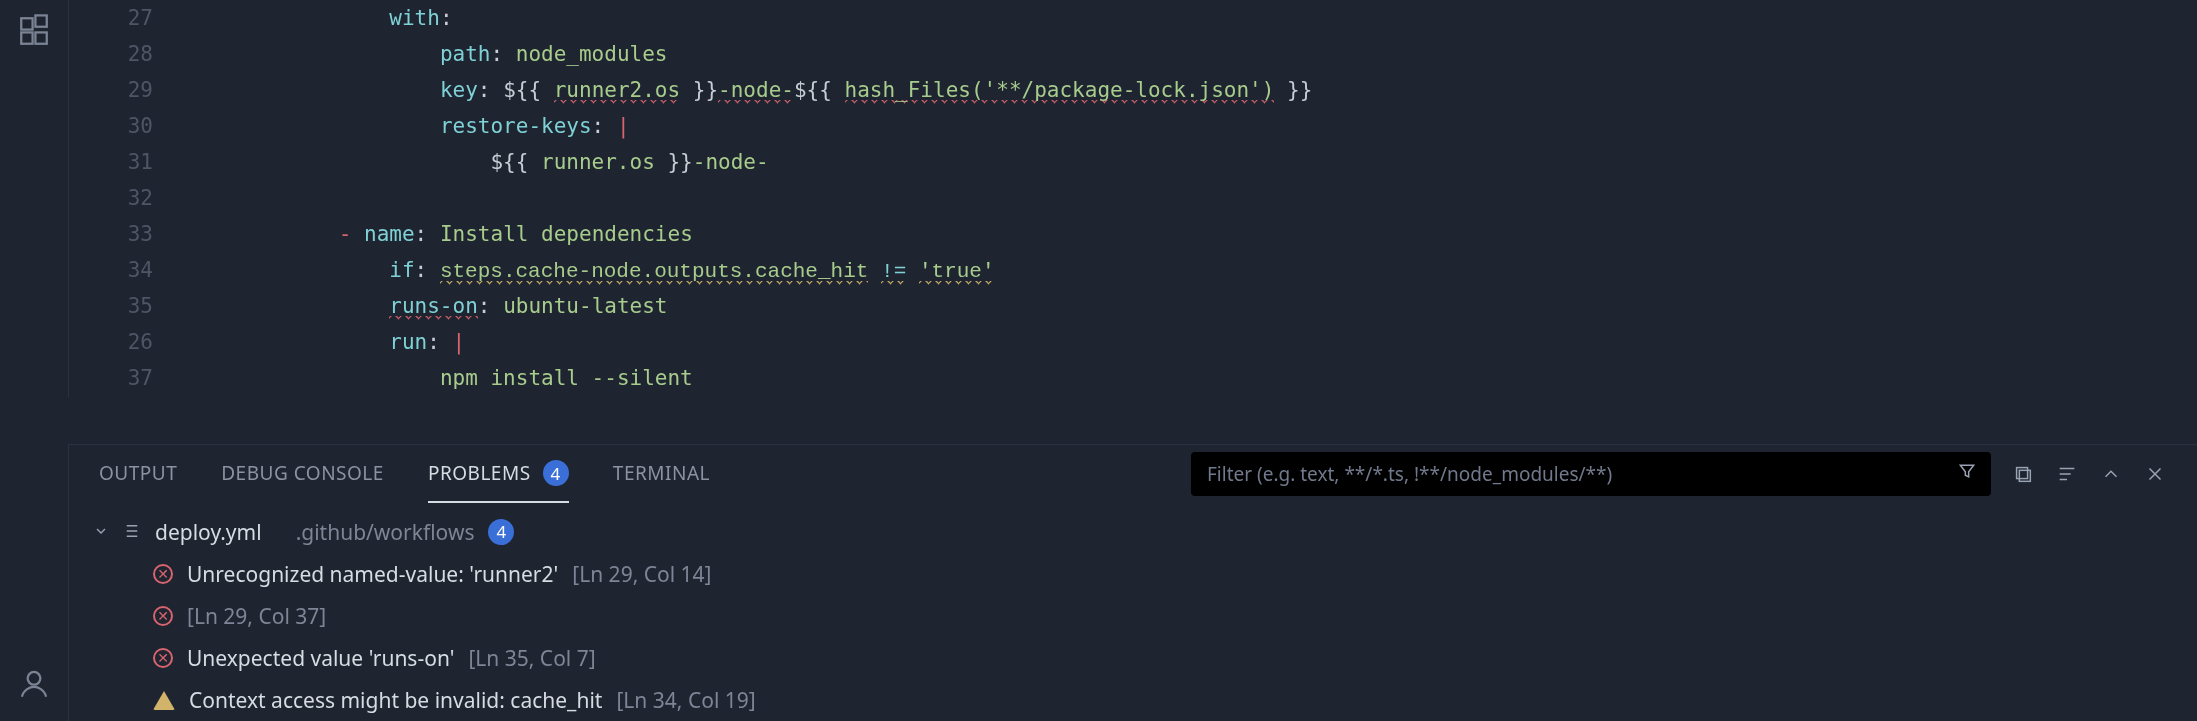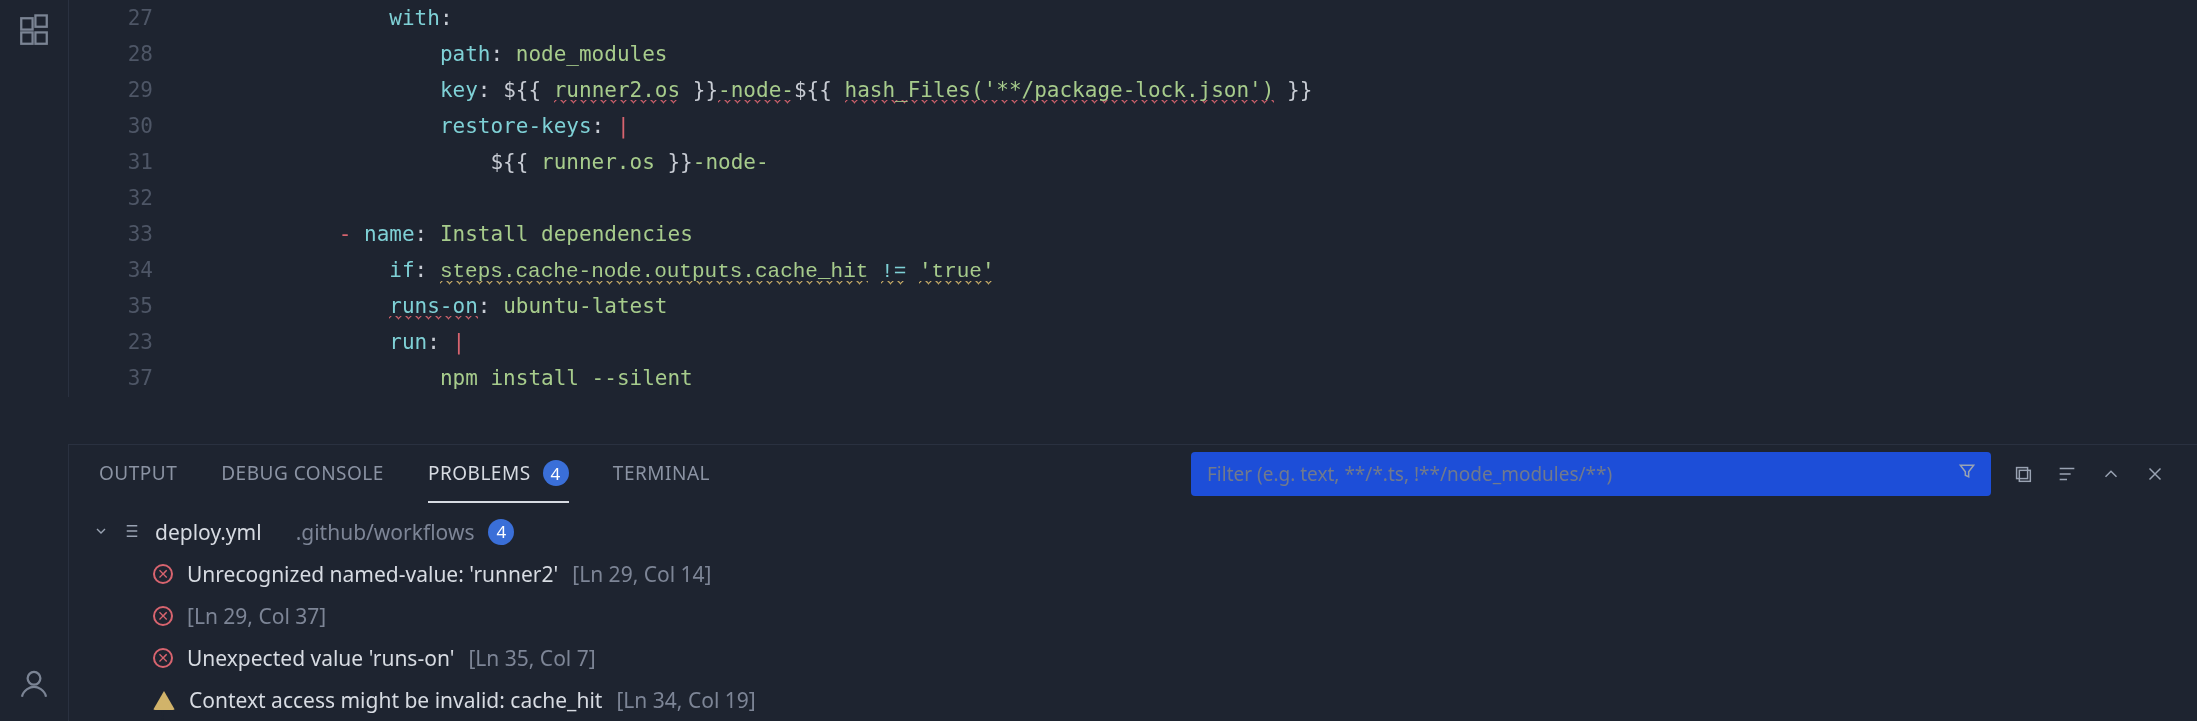--- a/index.html
+++ b/index.html
@@ -84,21 +84,21 @@
     color:#8b93a3; margin-right:44px; height:100%; display:flex; align-items:center; gap:12px;
     border-bottom:2px solid transparent; cursor:default;justify-content:center;
   }
   .panel-tabs .tab.active { color:#d7dbe2; border-bottom-color:#d7dbe2;}
   .badge {
     background:#3a6fd8; color:#fff; border-radius:999px; min-width:26px; height:26px;
     display:inline-flex; align-items:center; justify-content:center; font-size:17px; padding:0 8px;
   }
   .panel-right { margin-left:auto; display:flex; align-items:center; gap:20px;}
   .filter-box {
-    width: 800px; height:44px; background:#1d4ed8; border-radius:4px;
+    width: 800px; height:44px; background:#000000; border-radius:4px;
     display:flex; align-items:center; padding:0 50px 0 16px; position:relative;
   }
   .filter-box input {
     flex:1; background:transparent; border:0; outline:0; color:#c8ccd4;
     font-family: -apple-system, system-ui, sans-serif; font-size:19px;
   }
   .filter-box input::placeholder{ color:#717a8c;}
   .filter-icon { position:absolute; right:14px; top:50%; transform:translateY(-50%); color:#9aa3b3;}
   .panel-icon { color:#9aa3b3; width:24px; height:24px; display:flex; align-items:center; justify-content:center;}
   .panel-icon svg { width:22px; height:22px; stroke:#9aa3b3; fill:none; stroke-width:1.6;}
@@ -155,21 +155,21 @@
     <div class="gutter" id="gutter">
         <div>27</div>
         <div>28</div>
         <div>29</div>
         <div>30</div>
         <div>31</div>
         <div>32</div>
         <div>33</div>
         <div>34</div>
         <div>35</div>
-        <div>23</div>
+        <div>26</div>
         <div>37</div>
         <div>38</div>
       </div>
     <div class="code" id="code"><div class="line">&nbsp;&nbsp;&nbsp;&nbsp;&nbsp;&nbsp;&nbsp;&nbsp;&nbsp;&nbsp;&nbsp;&nbsp;&nbsp;&nbsp;&nbsp;&nbsp;<span class="k-cyan">with</span><span class="k-colon">:</span></div><div class="line">&nbsp;&nbsp;&nbsp;&nbsp;&nbsp;&nbsp;&nbsp;&nbsp;&nbsp;&nbsp;&nbsp;&nbsp;&nbsp;&nbsp;&nbsp;&nbsp;&nbsp;&nbsp;&nbsp;&nbsp;<span class="k-cyan">path</span><span class="k-colon">:</span> <span class="v-green">node_modules</span></div><div class="line">&nbsp;&nbsp;&nbsp;&nbsp;&nbsp;&nbsp;&nbsp;&nbsp;&nbsp;&nbsp;&nbsp;&nbsp;&nbsp;&nbsp;&nbsp;&nbsp;&nbsp;&nbsp;&nbsp;&nbsp;<span class="k-cyan">key</span><span class="k-colon">:</span> <span class="punct">${{ </span><span class="v-green err-red">runner2.os</span><span class="punct"> }}</span><span class="v-green err-red">-node-</span><span class="punct">${{ </span><span class="v-green err-red">hash_Files('**/package-lock.json')</span><span class="punct"> }}</span></div><div class="line">&nbsp;&nbsp;&nbsp;&nbsp;&nbsp;&nbsp;&nbsp;&nbsp;&nbsp;&nbsp;&nbsp;&nbsp;&nbsp;&nbsp;&nbsp;&nbsp;&nbsp;&nbsp;&nbsp;&nbsp;<span class="k-cyan">restore-keys</span><span class="k-colon">:</span> <span class="pipe">|</span></div><div class="line">&nbsp;&nbsp;&nbsp;&nbsp;&nbsp;&nbsp;&nbsp;&nbsp;&nbsp;&nbsp;&nbsp;&nbsp;&nbsp;&nbsp;&nbsp;&nbsp;&nbsp;&nbsp;&nbsp;&nbsp;&nbsp;&nbsp;&nbsp;&nbsp;<span class="punct">${{ </span><span class="v-green">runner.os</span><span class="punct"> }}</span><span class="v-green">-node-</span></div><div class="line"></div><div class="line">&nbsp;&nbsp;&nbsp;&nbsp;&nbsp;&nbsp;&nbsp;&nbsp;&nbsp;&nbsp;&nbsp;&nbsp;<span class="dash">-</span> <span class="k-cyan">name</span><span class="k-colon">:</span> <span class="v-green">Install dependencies</span></div><div class="line">&nbsp;&nbsp;&nbsp;&nbsp;&nbsp;&nbsp;&nbsp;&nbsp;&nbsp;&nbsp;&nbsp;&nbsp;&nbsp;&nbsp;&nbsp;&nbsp;<span class="k-cyan">if</span><span class="k-colon">:</span> <span class="v-green err-yel">steps.cache-node.outputs.cache_hit</span> <span class="op err-yel">!=</span> <span class="string err-yel">'true'</span></div><div class="line">&nbsp;&nbsp;&nbsp;&nbsp;&nbsp;&nbsp;&nbsp;&nbsp;&nbsp;&nbsp;&nbsp;&nbsp;&nbsp;&nbsp;&nbsp;&nbsp;<span class="k-cyan err-red">runs-on</span><span class="k-colon">:</span> <span class="v-green">ubuntu-latest</span></div><div class="line">&nbsp;&nbsp;&nbsp;&nbsp;&nbsp;&nbsp;&nbsp;&nbsp;&nbsp;&nbsp;&nbsp;&nbsp;&nbsp;&nbsp;&nbsp;&nbsp;<span class="k-cyan">run</span><span class="k-colon">:</span> <span class="pipe">|</span></div><div class="line">&nbsp;&nbsp;&nbsp;&nbsp;&nbsp;&nbsp;&nbsp;&nbsp;&nbsp;&nbsp;&nbsp;&nbsp;&nbsp;&nbsp;&nbsp;&nbsp;&nbsp;&nbsp;&nbsp;&nbsp;<span class="v-green">npm install --silent</span></div><div class="line"></div></div>
     <div class="minimap"></div>
   </div>
 
   <div class="panel">
     <div class="panel-tabs">
       <div class="tab">

